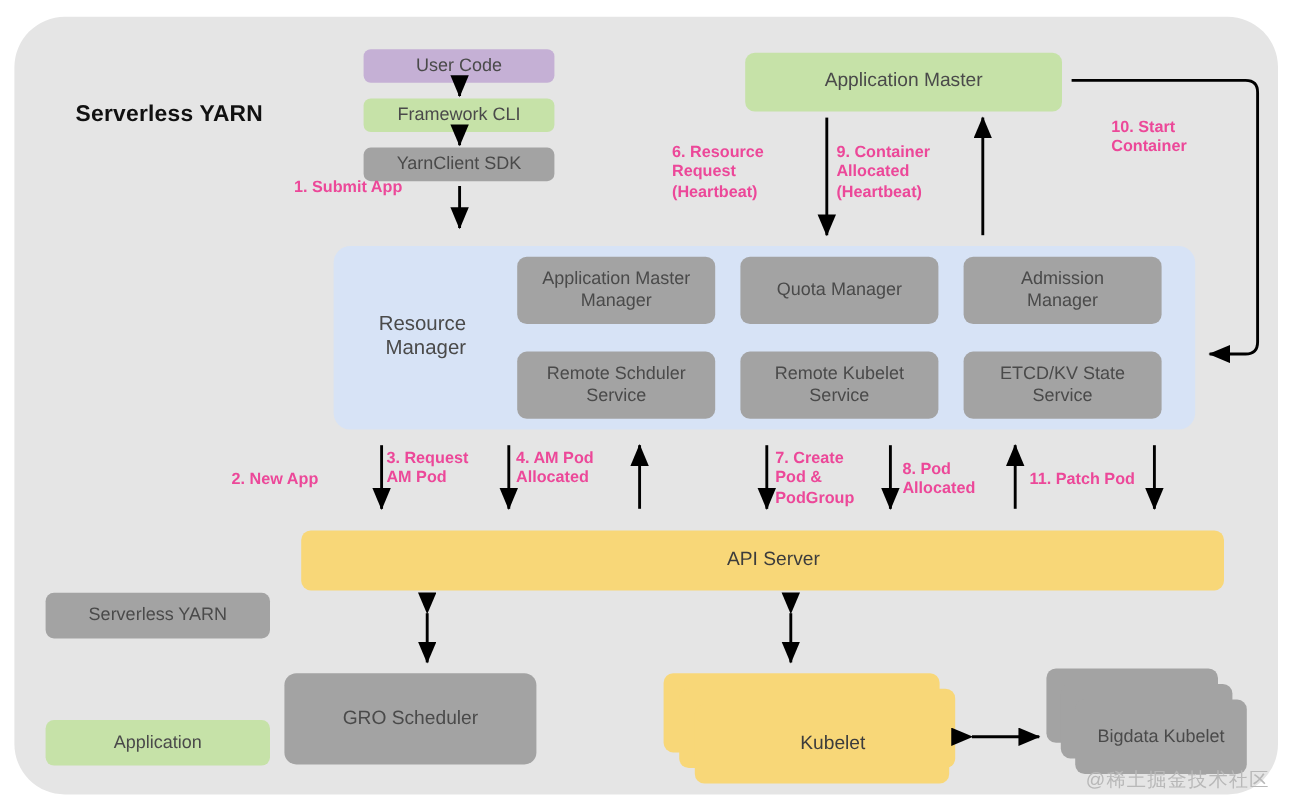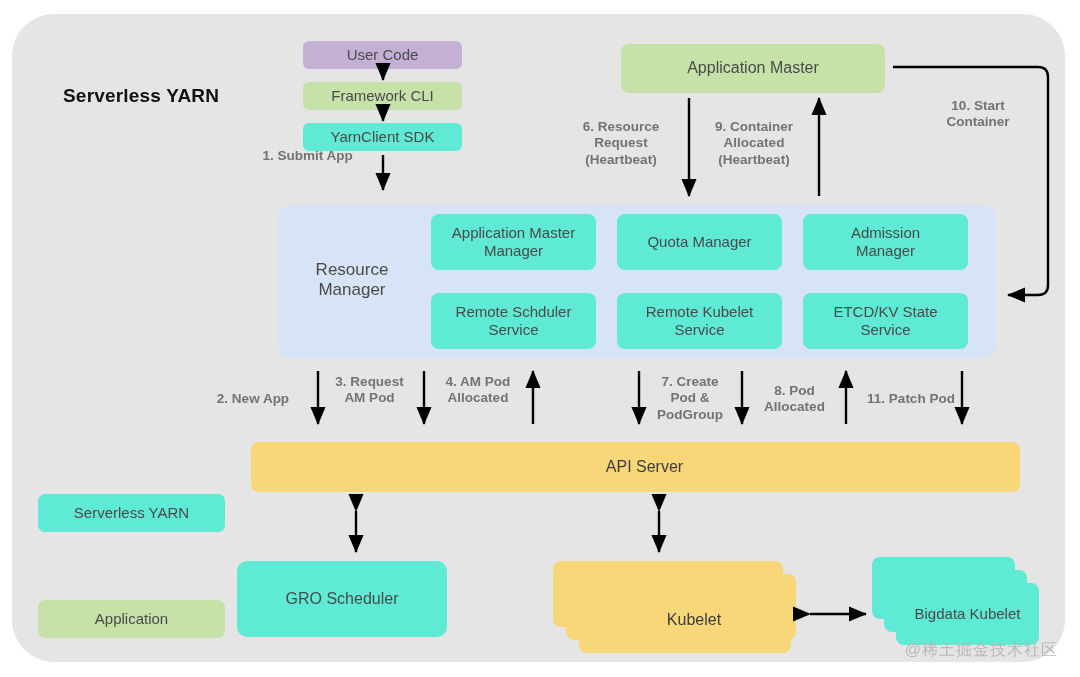--- a/index.html
+++ b/index.html
@@ -11,31 +11,31 @@
     background:#e5e5e5;border-radius:42px;
   }
 
   .box{
     position:absolute;display:flex;align-items:center;justify-content:center;
     text-align:center;border-radius:6px;color:#4a4a4a;
     font-size:15px;line-height:1.18;font-weight:400;box-sizing:border-box;
   }
   .purple{background:#c5b0d5;}
   .green {background:#c6e2a8;}
-  .blue  {background:#5eead4;}
+  .blue  {background:#a3a3a3;}
   .bluelt{background:#d7e3f6;}
   .yellow{background:#f8d778;padding-left:18px;}
 
   .title-text{
     position:absolute;color:#111;font-weight:bold;font-size:19px;
     letter-spacing:.2px;
   }
   .lbl{
-    position:absolute;color:#737373;font-weight:bold;font-size:13.5px;
-    line-height:1.22;text-align:center;white-space:pre-line;
+    position:absolute;color:#ec4899;font-weight:bold;font-size:13.5px;
+    line-height:1.22;white-space:pre-line;
   }
   svg.arrows{position:absolute;left:0;top:0;width:1080px;height:677px;overflow:visible;}
   .wm{
     position:absolute;right:22px;bottom:16px;color:#b8b8b8;font-size:16px;
     letter-spacing:1px;
   }
   .stack-card{position:absolute;border-radius:8px;}
 </style>
 </head>
 <body>
@@ -45,21 +45,21 @@
 
   <div class="title-text" style="left:63px;top:85px;">Serverless YARN</div>
 
   <div class="box purple" style="left:303px;top:41px;width:159px;height:28px;">User Code</div>
   <div class="box green" style="left:303px;top:82px;width:159px;height:28px;">Framework CLI</div>
   <div class="box blue" style="left:303px;top:123px;width:159px;height:28px;">YarnClient SDK</div>
 
   <div class="box green" style="left:621px;top:44px;width:264px;height:49px;border-radius:8px;font-size:16px;">Application Master</div>
 
   <div class="box bluelt" style="left:278px;top:205px;width:718px;height:153px;border-radius:14px;display:block;"></div>
-  <div class="box" style="left:292px;top:250px;width:120px;height:60px;font-size:17px;white-space:pre-line;color:#4a4a4a;">Resource
+  <div class="box" style="left:292px;top:250px;width:120px;height:60px;font-size:17px;white-space:pre-line;color:#4a4a4a;text-align:right;">Resource
 Manager</div>
 
   <div class="box blue" style="left:431px;top:214px;width:165px;height:56px;border-radius:8px;white-space:pre-line;">Application Master
 Manager</div>
   <div class="box blue" style="left:617px;top:214px;width:165px;height:56px;border-radius:8px;white-space:pre-line;">Quota Manager</div>
   <div class="box blue" style="left:803px;top:214px;width:165px;height:56px;border-radius:8px;white-space:pre-line;">Admission
 Manager</div>
   <div class="box blue" style="left:431px;top:293px;width:165px;height:56px;border-radius:8px;white-space:pre-line;">Remote Schduler
 Service</div>
   <div class="box blue" style="left:617px;top:293px;width:165px;height:56px;border-radius:8px;white-space:pre-line;">Remote Kubelet

